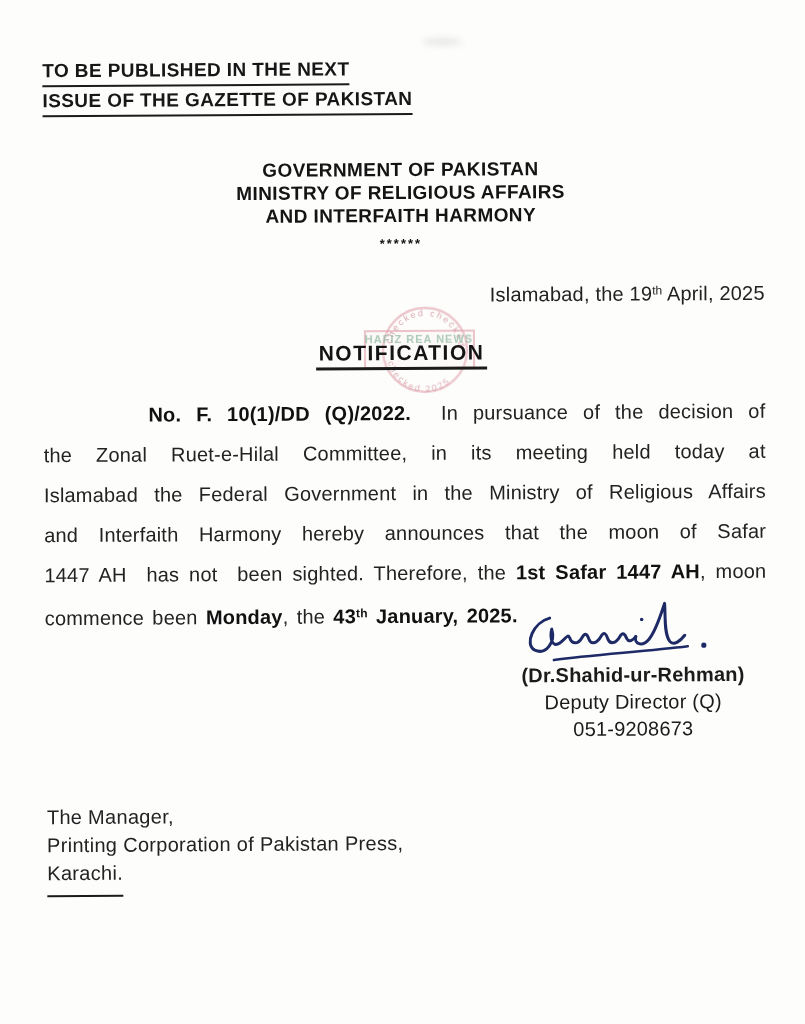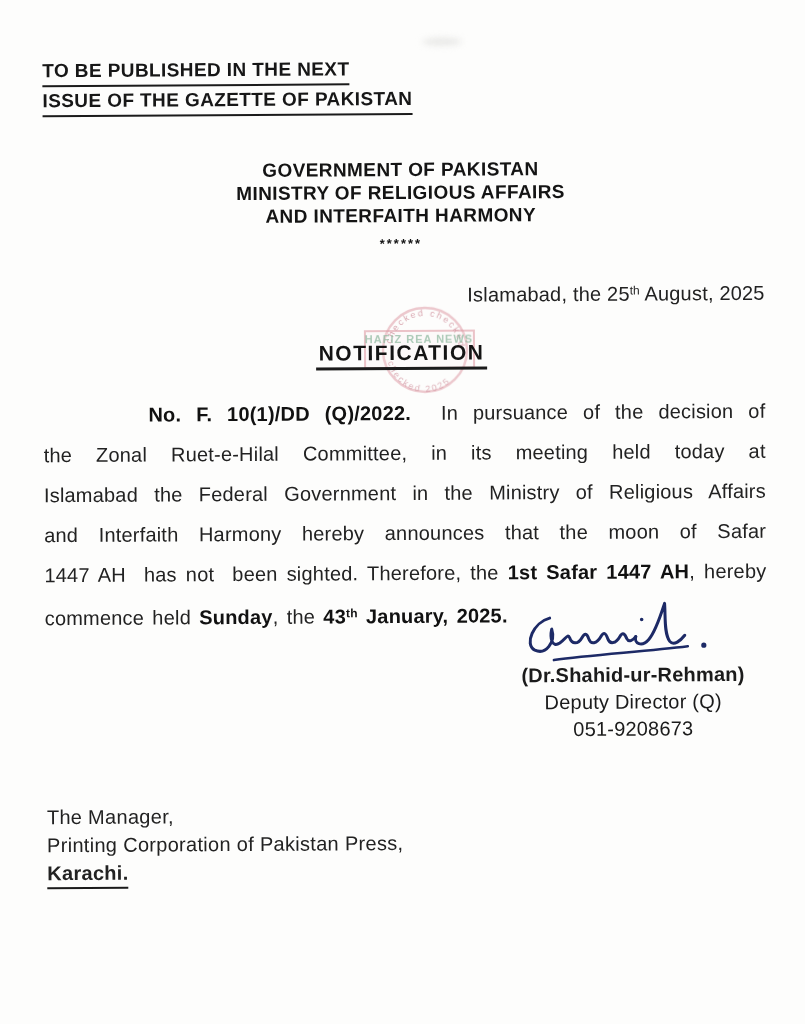--- a/index.html
+++ b/index.html
@@ -75,22 +75,22 @@
     position:absolute;left:498px;top:663px;width:268px;text-align:center;
     font-size:20px;line-height:27px;color:#1b1b1b;letter-spacing:.2px;
   }
   .signatory .name{font-weight:bold;}
   
   .addressee{
     position:absolute;left:45px;top:801px;
     font-size:20px;line-height:28px;letter-spacing:.3px;color:#222;
   }
   .addressee .karachi{
-    font-weight:bold;display:inline-block;
-    border-bottom:2.5px solid #1b1b1b;padding-bottom:0px;
+    font-weight:normal;display:inline-block;
+    border-bottom:2.5px solid #1b1b1b;padding-bottom:8px;
   }
   
   .smudge{
     position:absolute;left:425px;top:38px;width:40px;height:8px;
     background:#e9e9e7;border-radius:50%;filter:blur(3px);
   }
 </style>
 </head>
 <body>
 
@@ -103,21 +103,21 @@
     <span class="u">ISSUE OF THE GAZETTE OF PAKISTAN</span>
   </div>
 
   <div class="letterhead">
     <div>GOVERNMENT OF PAKISTAN</div>
     <div>MINISTRY OF RELIGIOUS AFFAIRS</div>
     <div>AND INTERFAITH HARMONY</div>
     <div class="stars">******</div>
   </div>
 
-  <div class="dateline"><span>Islamabad, the 25</span><sup class="s">th</sup><span> August, 2025</span></div>
+  <div class="dateline"><span>Islamabad, the 19</span><sup class="s">th</sup><span> April, 2025</span></div>
 
   <div class="stamp">
     <svg width="140" height="110" viewBox="0 0 140 110">
       <defs>
         <path id="arcTop" d="M 34 52 A 34 34 0 0 1 102 52" fill="none"></path>
         <path id="arcBot" d="M 30 56 A 38 38 0 0 0 106 56" fill="none"></path>
       </defs>
       <circle cx="68" cy="52" r="42" fill="none" stroke="#d98b97" stroke-width="2.4" opacity="0.55"></circle>
       <rect x="8" y="33" width="109" height="37" fill="rgba(246,220,224,0.22)" stroke="#d98b97" stroke-width="2" opacity="0.6"></rect>
       <text font-size="9" letter-spacing="2" fill="#c87f8d" opacity="0.8" font-family="Liberation Sans, sans-serif">
@@ -132,22 +132,22 @@
 
   <div class="notif">
     <span>NOTIFICATION</span>
   </div>
 
   <div class="bodytext" id="bodytext">
       <div class="pline j indent"><span class="b">No. F. 10(1)/DD (Q)/2022.</span><span>&nbsp; In pursuance of the decision of</span></div>
       <div class="pline j"><span>the Zonal Ruet-e-Hilal Committee, in its meeting held today at</span></div>
       <div class="pline j"><span>Islamabad the Federal Government in the Ministry of Religious Affairs</span></div>
       <div class="pline j"><span>and Interfaith Harmony hereby announces that the moon of Safar</span></div>
-      <div class="pline j"><span>1447 AH &nbsp;has not &nbsp;been sighted. Therefore, the </span><span class="b">1st Safar 1447 AH</span><span>, hereby</span></div>
-      <div class="pline"><span>commence held </span><span class="b">Sunday</span><span>, the </span><span class="b">43</span><span class="b sup">th</span><span class="b"> January, 2025.</span></div>
+      <div class="pline j"><span>1447 AH &nbsp;has not &nbsp;been sighted. Therefore, the </span><span class="b">1st Safar 1447 AH</span><span>, moon</span></div>
+      <div class="pline"><span>commence been </span><span class="b">Monday</span><span>, the </span><span class="b">43</span><span class="b sup">th</span><span class="b"> January, 2025.</span></div>
     </div>
 
   <div class="sig">
     <svg width="215" height="78" viewBox="0 0 215 78">
       <g fill="none" stroke="#1d2a66" stroke-width="3" stroke-linecap="round" stroke-linejoin="round">
         <path d="M 34 22 C 18 26 8 48 19 54 C 30 59 40 46 36 33 C 34 42 36 52 44 47 C 50 43 52 37 54 42 C 56 48 62 49 66 42 C 69 37 71 37 73 43 C 75 49 81 48 85 41 C 88 36 90 37 92 43 C 94 49 100 48 104 41 C 107 36 109 38 111 43 C 113 47 117 45 120 41"></path>
         <path d="M 120 41 C 118 48 126 52 133 44 C 140 36 145 20 149 8 C 150 20 148 38 154 46 C 158 51 165 45 169 40"></path>
         <circle cx="126" cy="24" r="1.8" fill="#1d2a66" stroke="none"></circle>
         <circle cx="188" cy="50" r="2.6" fill="#1d2a66" stroke="none"></circle>
         <path d="M 38 64 C 75 59 130 56 172 51" stroke-width="2.6"></path>

